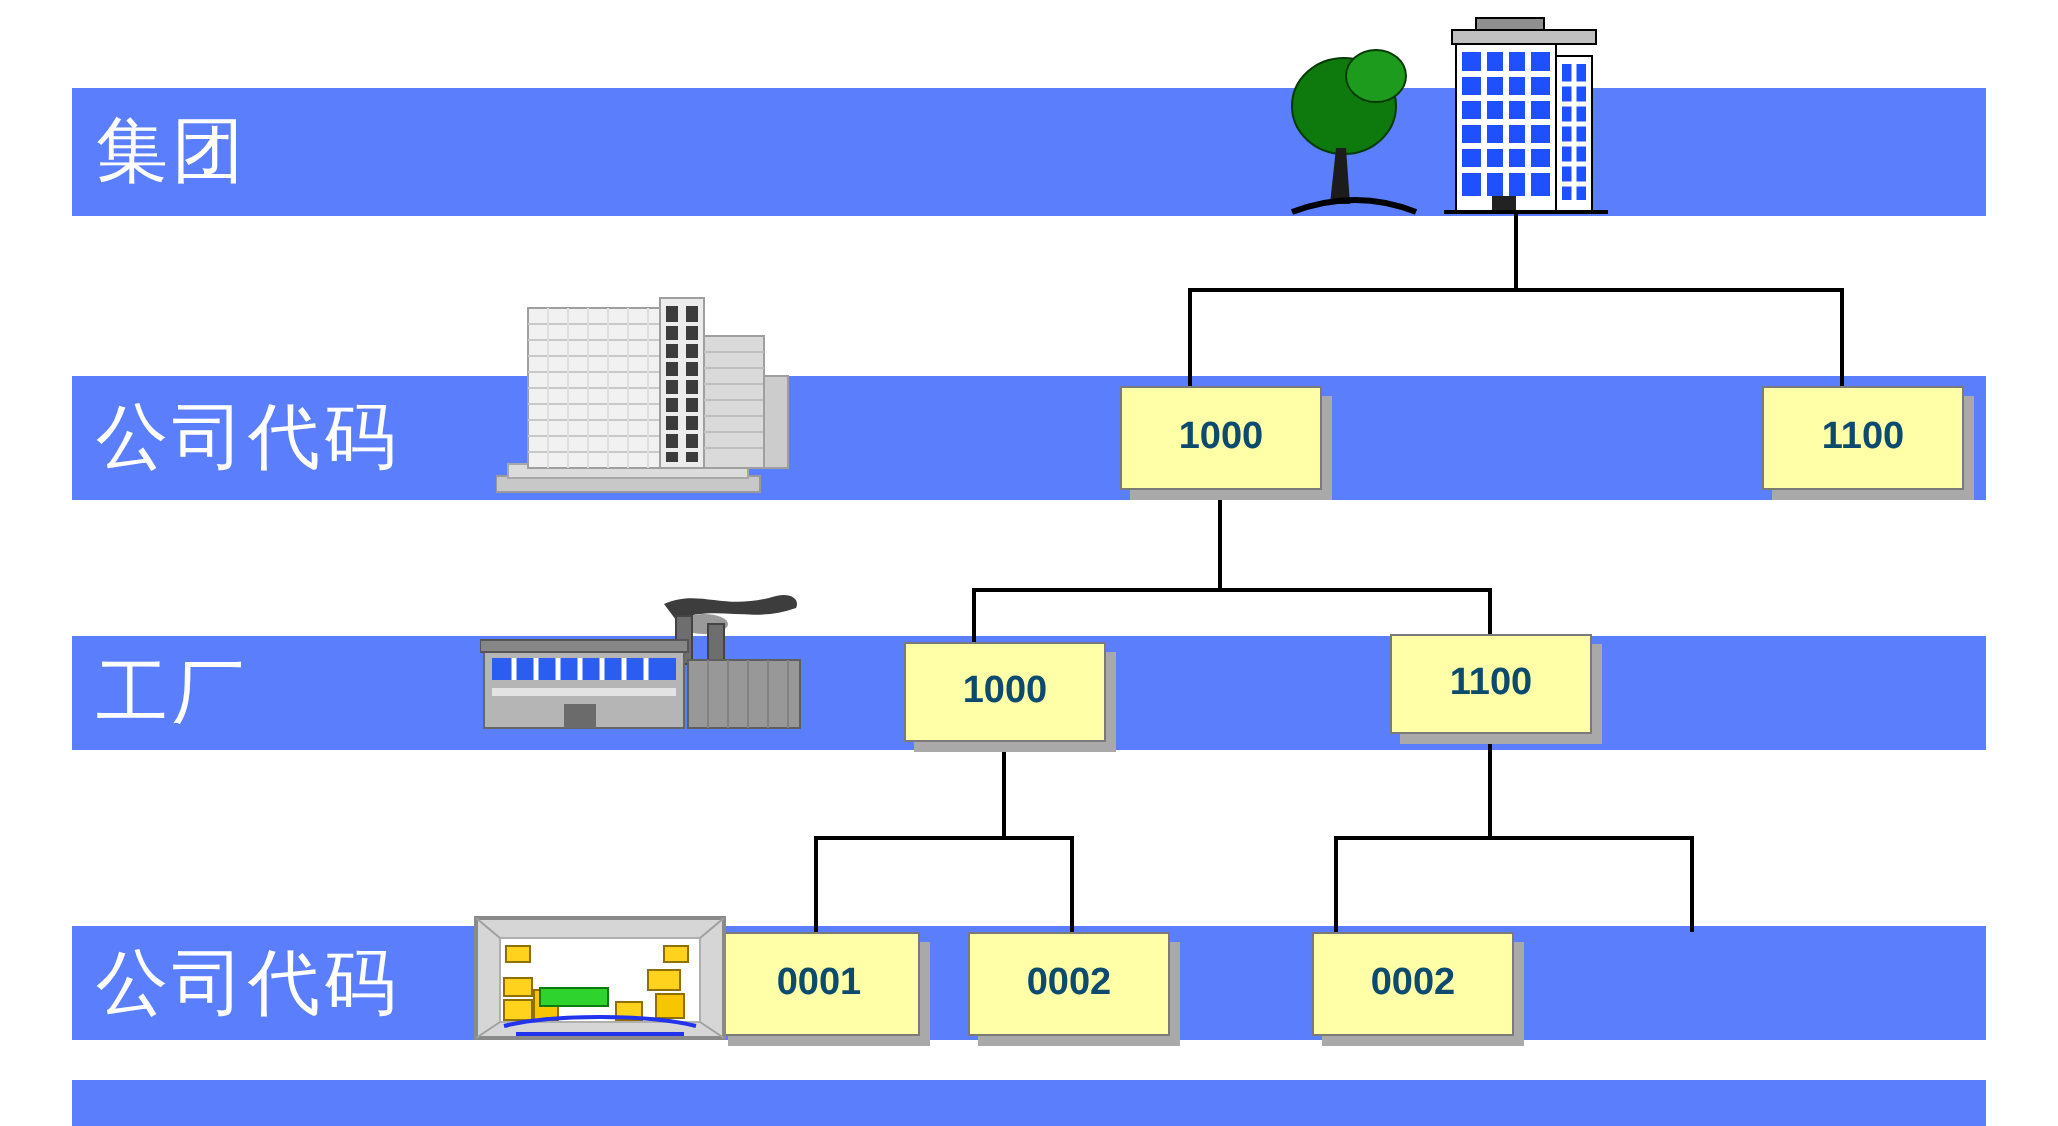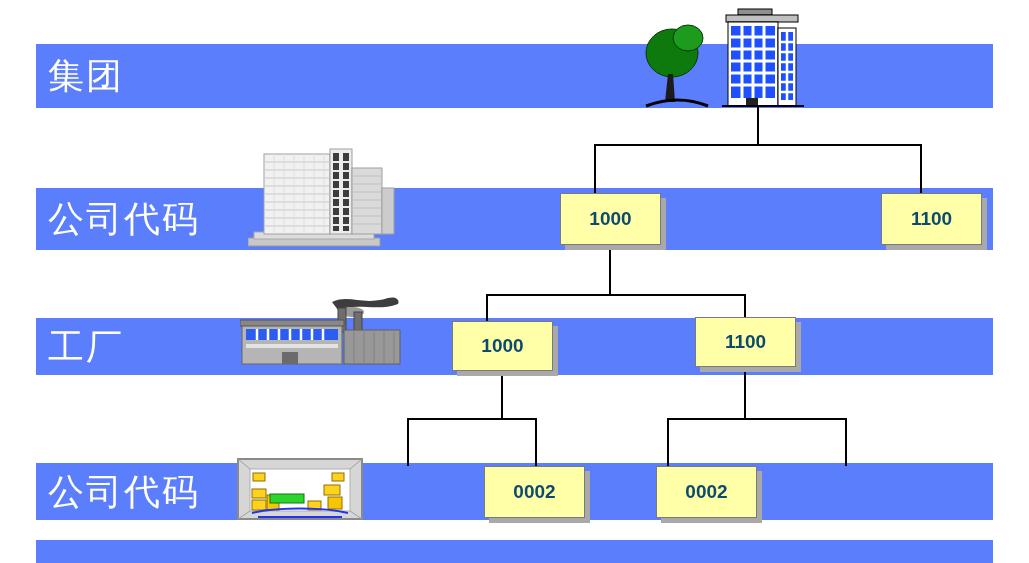--- a/index.html
+++ b/index.html
@@ -88,20 +88,21 @@
 
   <div class="vline" style="left:744px;top:367px;height:53px"></div>
   <div class="hline" style="left:667px;top:418px;width:180px"></div>
   <div class="vline" style="left:667px;top:418px;height:48px"></div>
   <div class="vline" style="left:845px;top:418px;height:48px"></div>
 
   <div class="node" style="left:560px;top:193px">1000</div>
   <div class="node" style="left:881px;top:193px">1100</div>
   <div class="node" style="left:452px;top:321px;height:50px">1000</div>
   <div class="node" style="left:695px;top:317px;height:50px">1100</div>
+  <div class="node" style="left:359px;top:466px">0001</div>
   <div class="node" style="left:484px;top:466px">0002</div>
   <div class="node" style="left:656px;top:466px">0002</div>
 
   <svg class="icon" style="left:642px;top:8px" width="170" height="104" viewBox="0 0 170 104">
 
     <ellipse cx="30" cy="45" rx="26" ry="24" fill="#0e7a0e" stroke="#053a05"></ellipse>
     <ellipse cx="46" cy="30" rx="15" ry="13" fill="#1d9b1d" stroke="#053a05"></ellipse>
     <path d="M26,66 L23,94 L33,94 L31,66 Z" fill="#1c1c1c"></path>
     <path d="M4,98 Q36,86 66,98" stroke="#000" stroke-width="3" fill="none"></path>
 

